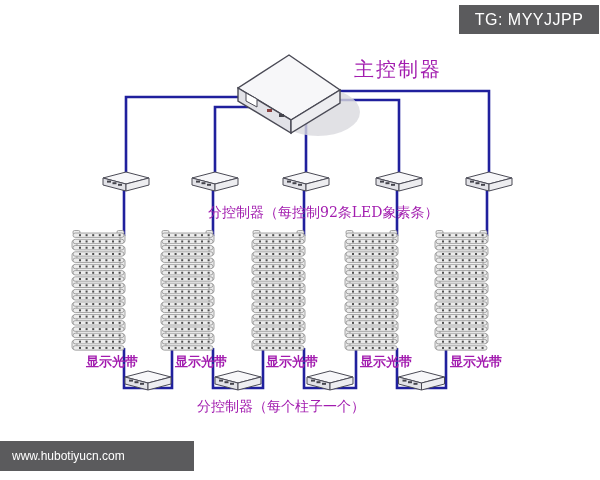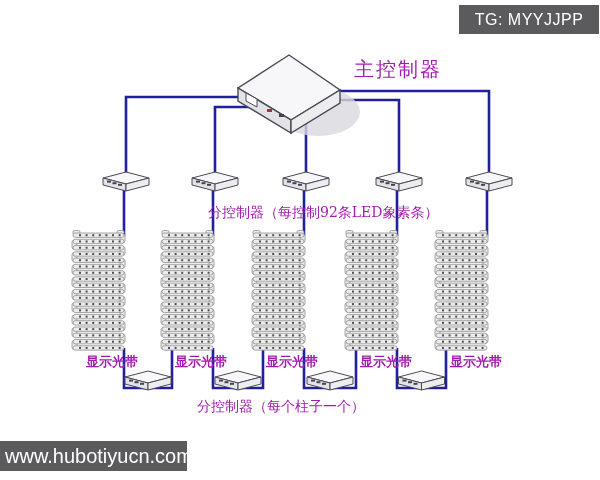--- a/index.html
+++ b/index.html
@@ -6,21 +6,21 @@
   .stage{
     position:relative;width:600px;height:480px;background:#ffffff;
     overflow:hidden;font-family:"DejaVu Serif","Liberation Serif",serif;
   }
   .wm{
     position:absolute;background:#5b5b5d;color:#fff;
     font-family:"Liberation Sans","DejaVu Sans",sans-serif;
     display:flex;align-items:center;
   }
   .wm-tr{left:459px;top:5px;width:140px;height:29px;font-size:16px;justify-content:center;letter-spacing:.5px;}
-  .wm-bl{left:0;top:441px;width:182px;height:30px;font-size:20px;padding-left:5px;}
+  .wm-bl{left:0;top:441px;width:182px;height:30px;font-size:12px;padding-left:12px;}
   .lbl{position:absolute;color:#a21caf;white-space:nowrap;}
   .lbl-main{left:354px;top:56px;font-size:20px;letter-spacing:2px;}
   .lbl-subtop{left:208px;top:196px;font-size:14px;margin-top:8px;}
   .lbl-subbot{left:197px;top:398px;font-size:14px;text-align:center;}
   .lbl-strip{top:353px;font-size:13px;font-weight:600;margin-left:11px;}
   svg{position:absolute;left:0;top:0;}
 </style>
 </head>
 <body>
 

